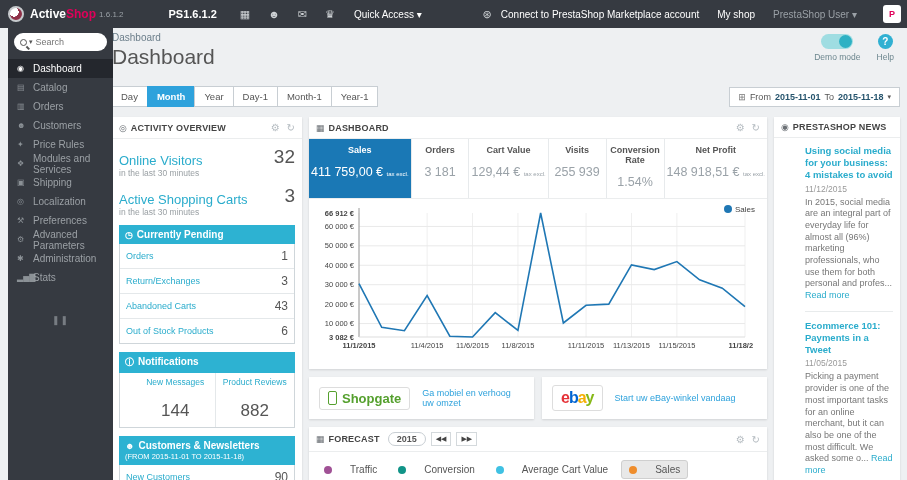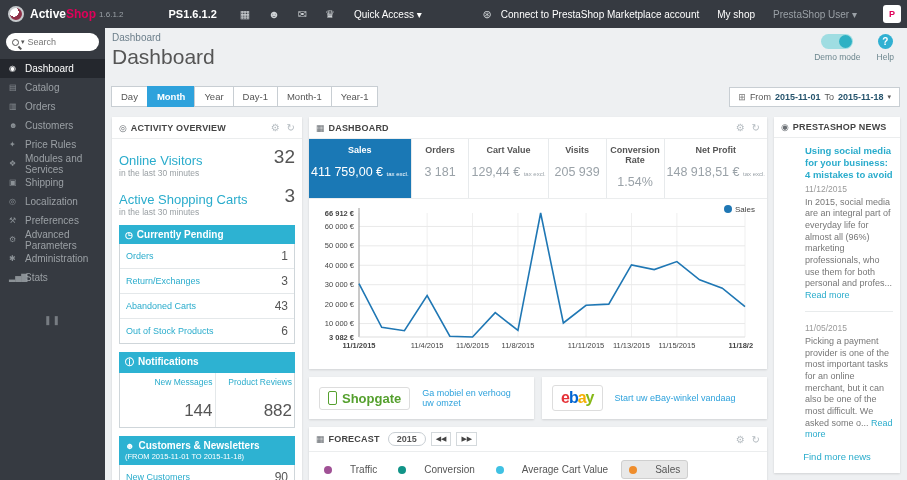--- a/index.html
+++ b/index.html
@@ -17,21 +17,21 @@
   .psver { font-weight:bold; font-size:11px; margin-right:14px;margin-left:39px; }
   .tb-ico { color:#cfd3d6; font-size:11px; margin:0 9px; cursor:pointer; }
   .quick { margin-left:10px; cursor:pointer; }
   .tb-right { margin-left:auto; display:flex; align-items:center; }
   .tb-right .link { margin-right:18px; cursor:pointer; }
   .tb-right .muted { color:#9aa0a6; }
   .avatar { width:18px; height:18px; border-radius:3px; background:#fff; margin:0 6px 0 8px;
     display:flex; align-items:center; justify-content:center; font-size:9px; color:#e0005a; font-weight:bold; }
 
   
-  .sidebar { position:fixed; top:28px; left:0; width:105px; height:452px; background:#363a41; z-index:20; }
+  .sidebar { position:fixed; top:28px; left:8px; width:105px; height:452px; background:#363a41; z-index:20; }
   .searchbox { margin:5px 6px 8px 6px; background:#fff; border-radius:10px; height:18px;
     display:flex; align-items:center; padding:0 6px; }
   .mag { width:7px; height:7px; border:1.5px solid #555; border-radius:50%; position:relative; flex:none; }
   .mag::after { content:""; position:absolute; width:4px; height:1.5px; background:#555;
     transform:rotate(45deg); left:5px; top:7px; }
   .searchbox .caret { font-size:7px; color:#555; margin:0 3px 0 2px; }
   .searchbox input { border:0; outline:0; width:60px; font-size:9px; color:#555; font-family:inherit; }
   .side-item { display:flex; align-items:center; height:19px; padding-left:9px; color:#9ba0a5;
     font-size:10px; cursor:pointer; }
   .side-item .si { width:16px; font-size:8px; color:#8b9196; flex:none; }
@@ -83,21 +83,21 @@
   .stat-line .val { color:#555; font-size:19px; font-weight:300; }
   .stat-sub { font-size:8.5px; color:#9aa0a4; margin:0 0 7px; }
   .bluehead { background:#2db2d2; color:#fff; font-size:10px; font-weight:bold; padding:4px 6px; margin-top:8px; }
   .bluehead .bico { font-size:9px; margin-right:4px; }
   .bluehead .sub { display:block; font-size:7.5px; font-weight:normal; margin-top:1px; }
   .rows { border:1px solid #cfd6da; border-top:0; }
   .lrow { display:flex; align-items:center; padding:5px 6px; border-bottom:1px solid #e4e8ea; cursor:pointer; }
   .lrow:last-child { border-bottom:0; }
   .lrow .rl { color:#2aaccc; font-size:9px; flex:1; }
   .lrow .rv { color:#555; font-size:12px; }
-  .notif-tbl { display:flex; border:1px solid #cfd6da; border-top:0; text-align:right;padding-left:16px; }
+  .notif-tbl { display:flex; border:1px solid #cfd6da; border-top:0; text-align:center;padding-left:16px; }
   .ncell { flex:1; padding:4px 2px 6px; cursor:pointer; }
   .ncell + .ncell { border-left:1px solid #e4e8ea; }
   .ncell .nl { color:#2aaccc; font-size:8.5px; }
   .ncell .nv { color:#555; font-size:17px; font-weight:300; margin-top:14px; }
 
   
   .kpis { display:flex; border-bottom:1px solid #ebedee; }
   .kpi { flex:1; text-align:center; padding:6px 2px 9px; border-right:1px solid #e7eaec; cursor:pointer; }
   .kpi:last-child { border-right:0; }
   .kpi .kl { font-size:9px; font-weight:bold; color:#555; }
@@ -347,21 +347,21 @@
           <div class="kpi">
               <div class="kl">Orders</div>
               <div class="kv"><span>3 181</span></div>
             </div>
           <div class="kpi">
               <div class="kl">Cart Value</div>
               <div class="kv"><span>129,44 €</span> <span class="ks">tax excl.</span></div>
             </div>
           <div class="kpi">
               <div class="kl">Visits</div>
-              <div class="kv"><span>205 939</span></div>
+              <div class="kv"><span>255 939</span></div>
             </div>
           <div class="kpi">
               <div class="kl">Conversion Rate</div>
               <div class="kv"><span>1.54%</span></div>
             </div>
           <div class="kpi">
               <div class="kl">Net Profit</div>
               <div class="kv"><span>148 918,51 €</span> <span class="ks">tax excl.</span></div>
             </div>
         </div>
@@ -462,20 +462,21 @@
           <span class="pico">◉</span>
           <span class="ptitle">PRESTASHOP NEWS</span>
         </div>
         <div class="pbody">
           <div class="news-art">
             <div class="ntitle">Using social media for your business: 4 mistakes to avoid</div>
             <div class="ndate">11/12/2015</div>
             <div class="nbody"><span>In 2015, social media are an integral part of everyday life for almost all (96%) marketing professionals, who use them for both personal and profes...</span> <span class="rmore">Read more</span></div>
           </div>
           <div class="news-art">
+            <div class="ntitle">Ecommerce 101: Payments in a Tweet</div>
             <div class="ndate">11/05/2015</div>
             <div class="nbody"><span>Picking a payment provider is one of the most important tasks for an online merchant, but it can also be one of the most difficult. We asked some o...</span> <span class="rmore">Read more</span></div>
           </div>
           <div class="findmore">Find more news</div>
         </div>
       </div>
 
       <div class="panel">
         <div class="phead">
           <span class="pico">☼</span>

